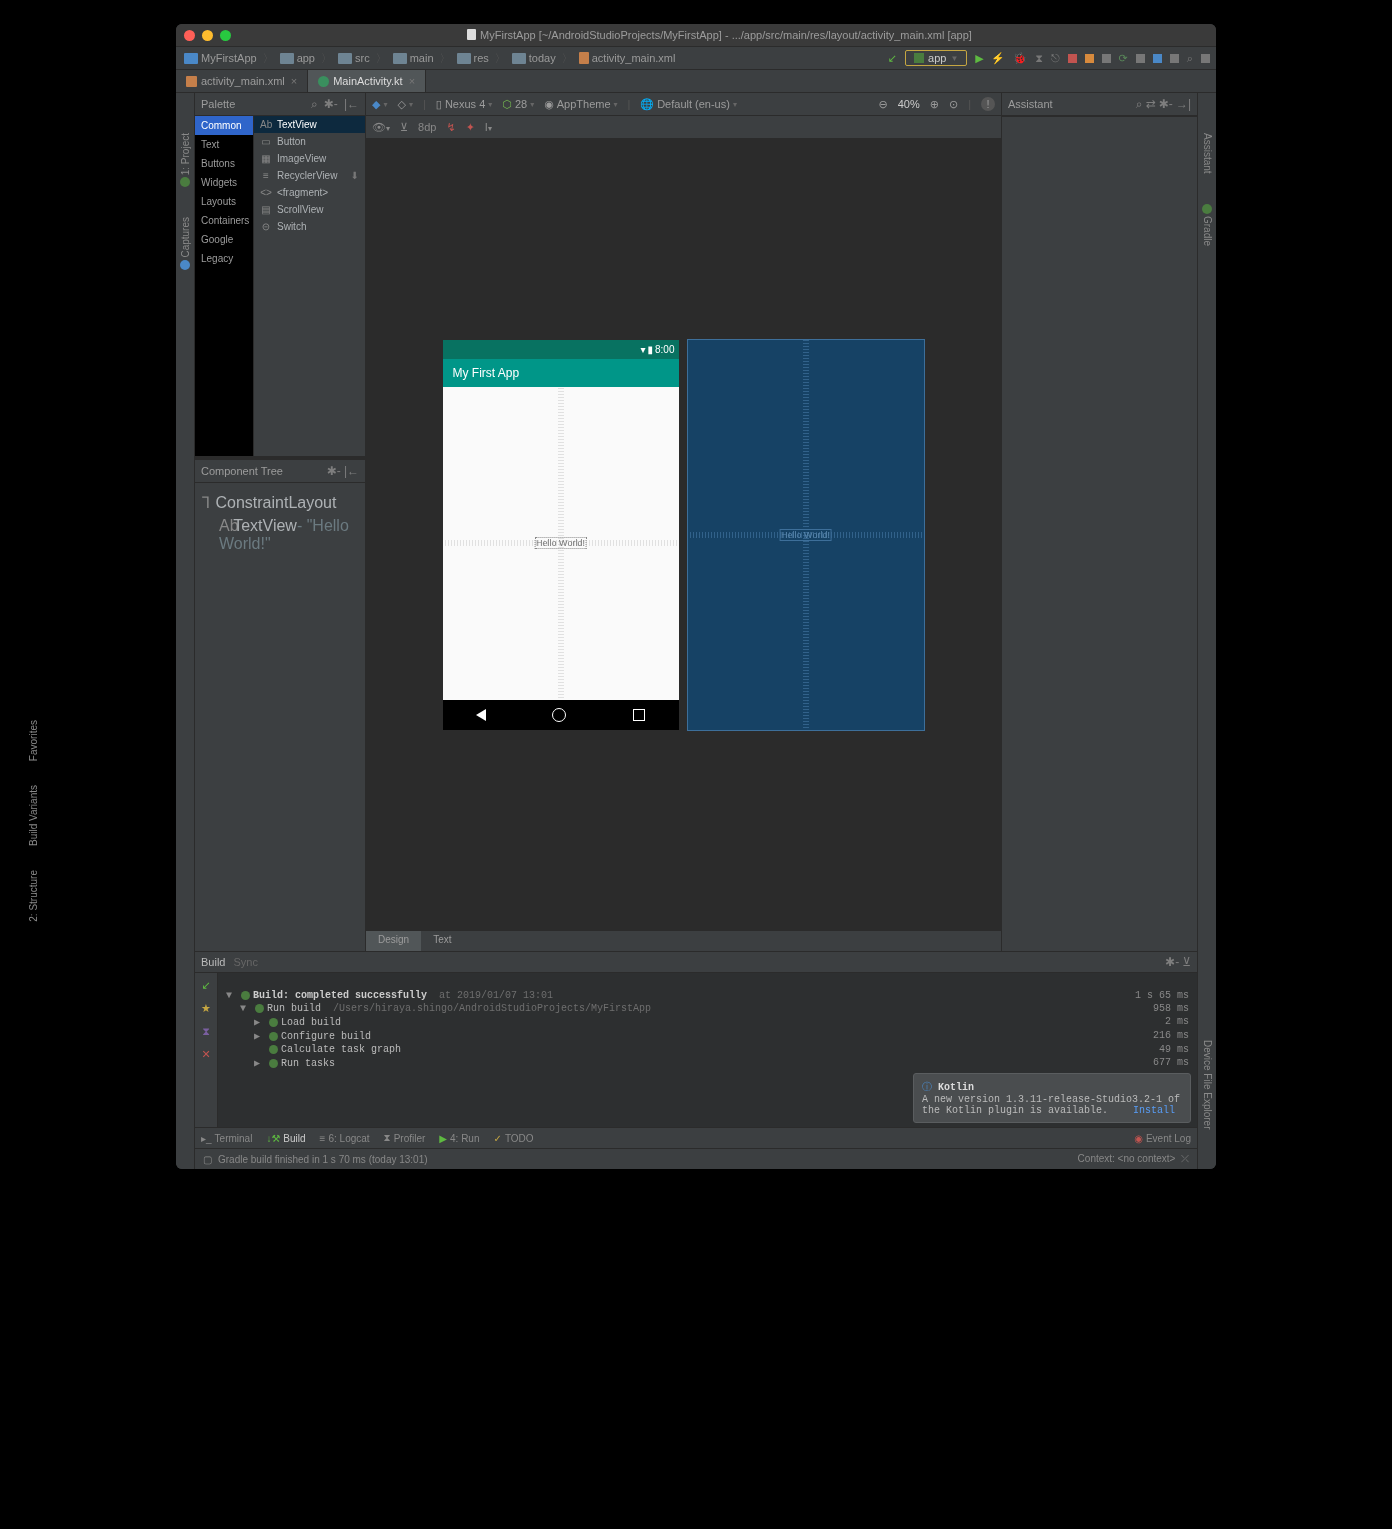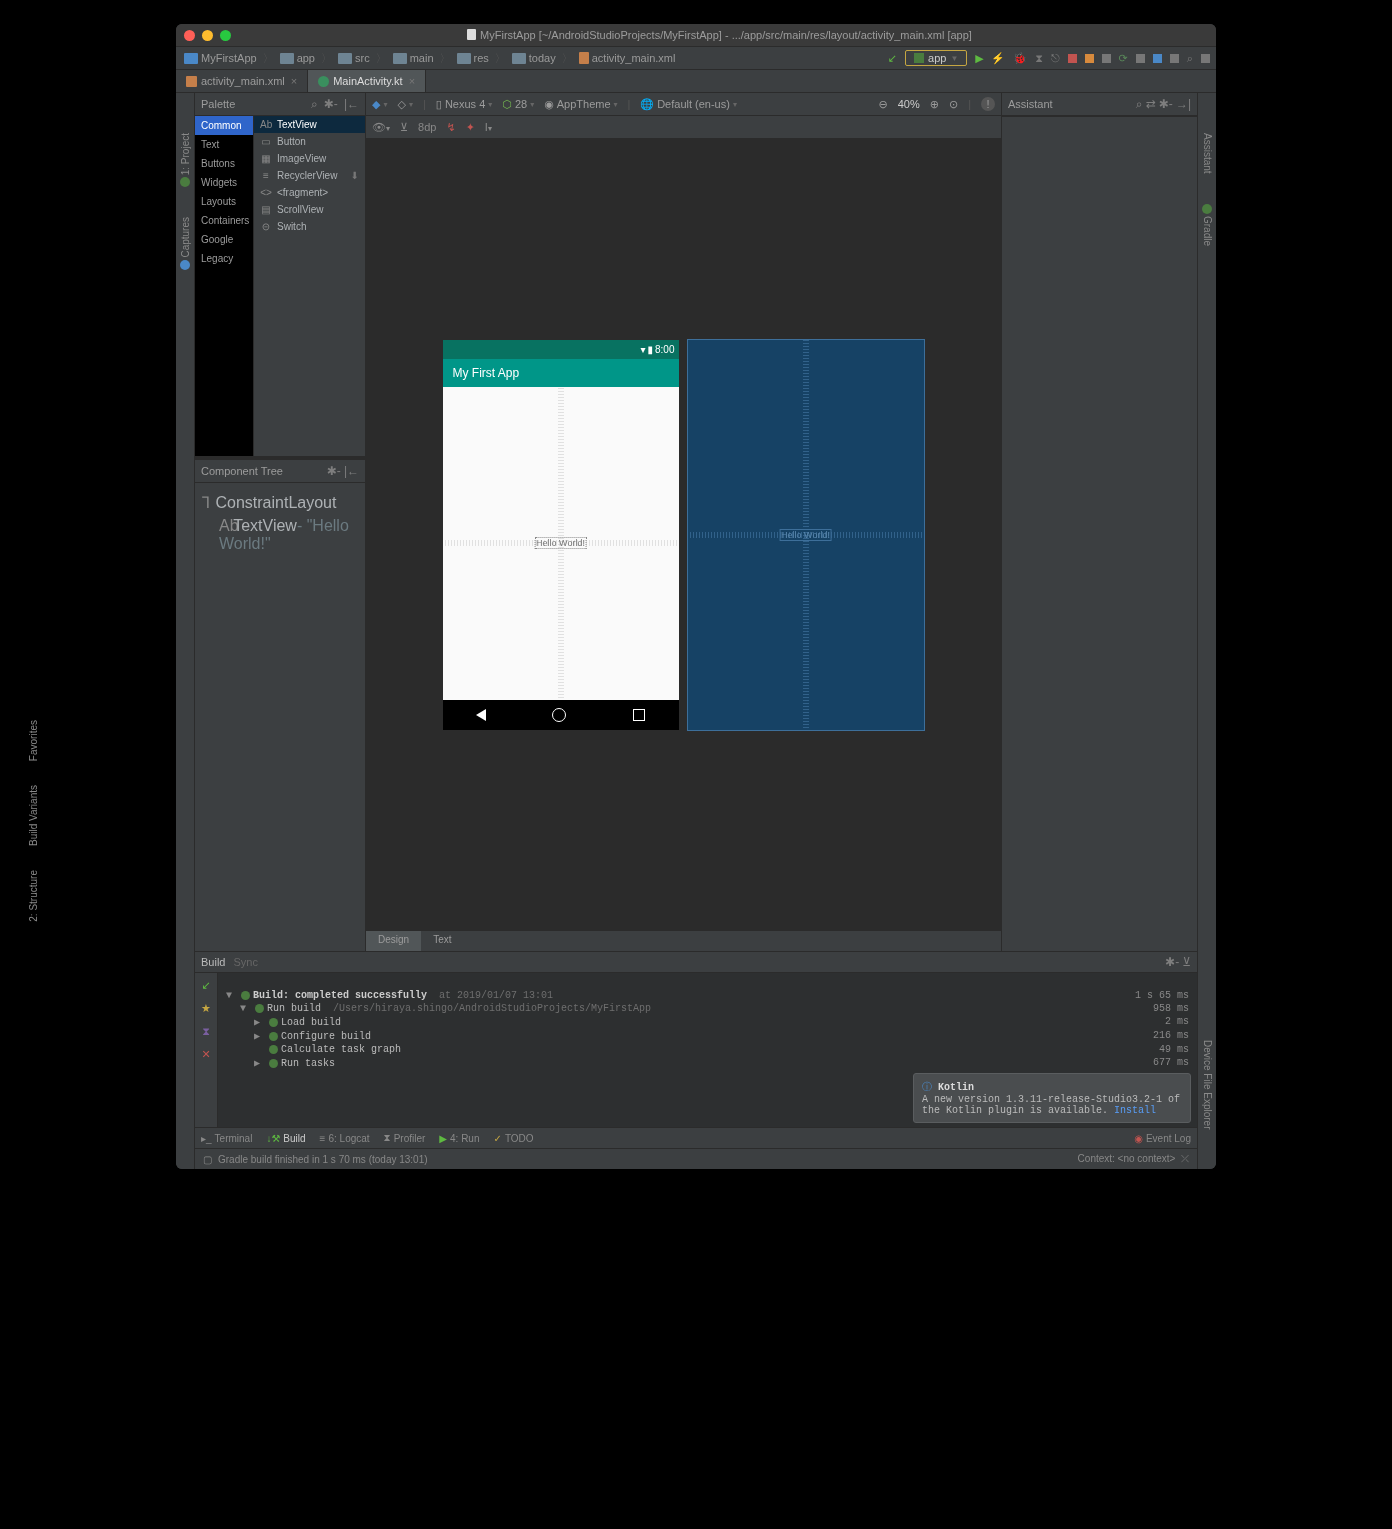--- a/index.html
+++ b/index.html
@@ -93,21 +93,21 @@
 .bl{display:flex;justify-content:space-between;padding:1px 0;}
 .bl .arr{color:#888;display:inline-block;width:12px;}
 .bl .circ{display:inline-block;width:9px;height:9px;background:#4a7c3f;border-radius:50%;margin:0 3px;vertical-align:middle;}
 .bl .path{color:#6e6e6e;}
 .bl .tm{color:#888;}
 .bl.ind1{padding-left:14px;}
 .bl.ind2{padding-left:28px;}
 .notif{position:absolute;right:6px;bottom:4px;width:260px;background:#4a4d4f;border:1px solid #5a5d5f;padding:6px 8px;font-size:10px;color:#bbb;border-radius:3px;}
 .notif .nt{font-weight:600;color:#ddd;}
 .notif .ni{color:#4a88c7;}
-.notif .install{color:#589df6;}
+.notif .install{color:#589df6;margin-left:19px;}
 .bottom-bar{height:20px;background:#3c3f41;border-top:1px solid #2b2b2b;display:flex;align-items:center;padding:0 6px;gap:14px;font-size:10px;color:#888;}
 .bb-item{display:flex;align-items:center;gap:3px;}
 .bb-item.sel{color:#ccc;}
 .status-bar{height:20px;background:#3c3f41;border-top:1px solid #2b2b2b;display:flex;align-items:center;padding:0 8px;justify-content:space-between;font-size:10px;color:#888;}
 .evt{color:#c25450;}
 .sp{flex:1;}
 .rsq.red{background:#c25450;}.rsq.org{background:#d78a3d;}.rsq.blu{background:#4a88c7;}.rsq.gry{background:#777;}
 </style>
 </head>
 <body>

